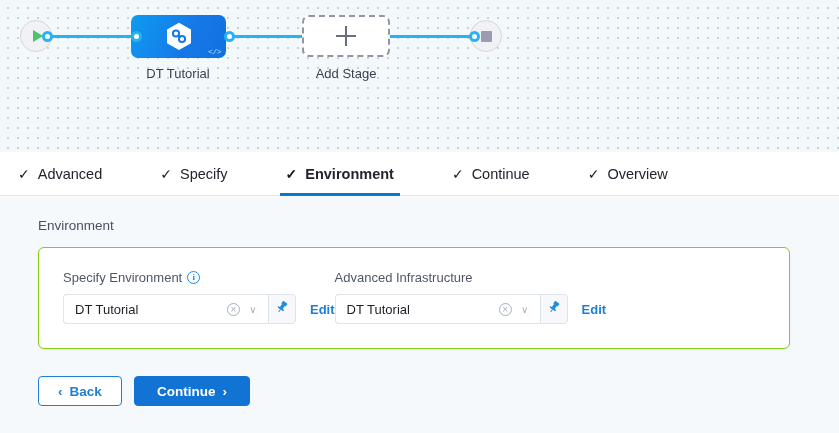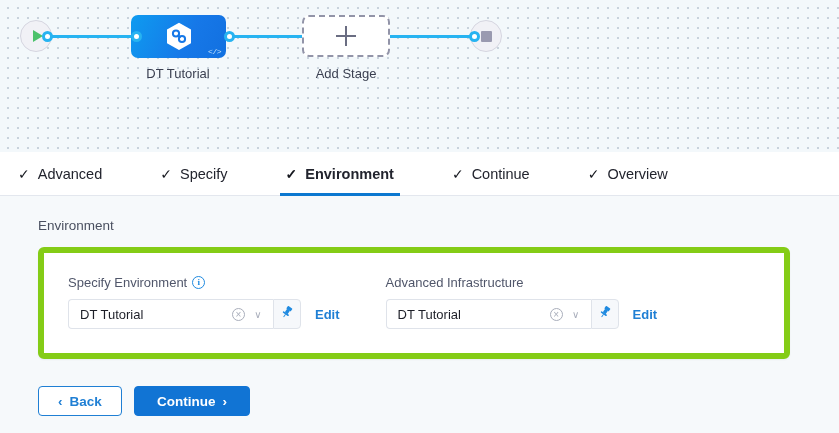--- a/index.html
+++ b/index.html
@@ -170,25 +170,24 @@
   .section-title {
     font-size: 13.5px;
     color: #4a5060;
     margin-bottom: 14px;
   }
 
   .card {
     width: 752px;
     background: #ffffff;
     border-radius: 6px;
-    border: 6px solid #84cc16;
+    border: 1px solid #84cc16;
     box-shadow: 0 1px 2px rgba(20,30,60,0.05);
     padding: 22px 24px 24px 24px;
     display: flex;
-    gap: 46px;
   }
 
   .field-group { display: flex; flex-direction: column; }
   .field-label {
     font-size: 13px;
     color: #50566a;
     margin-bottom: 9px;
     display: flex;
     align-items: center;
     gap: 5px;

